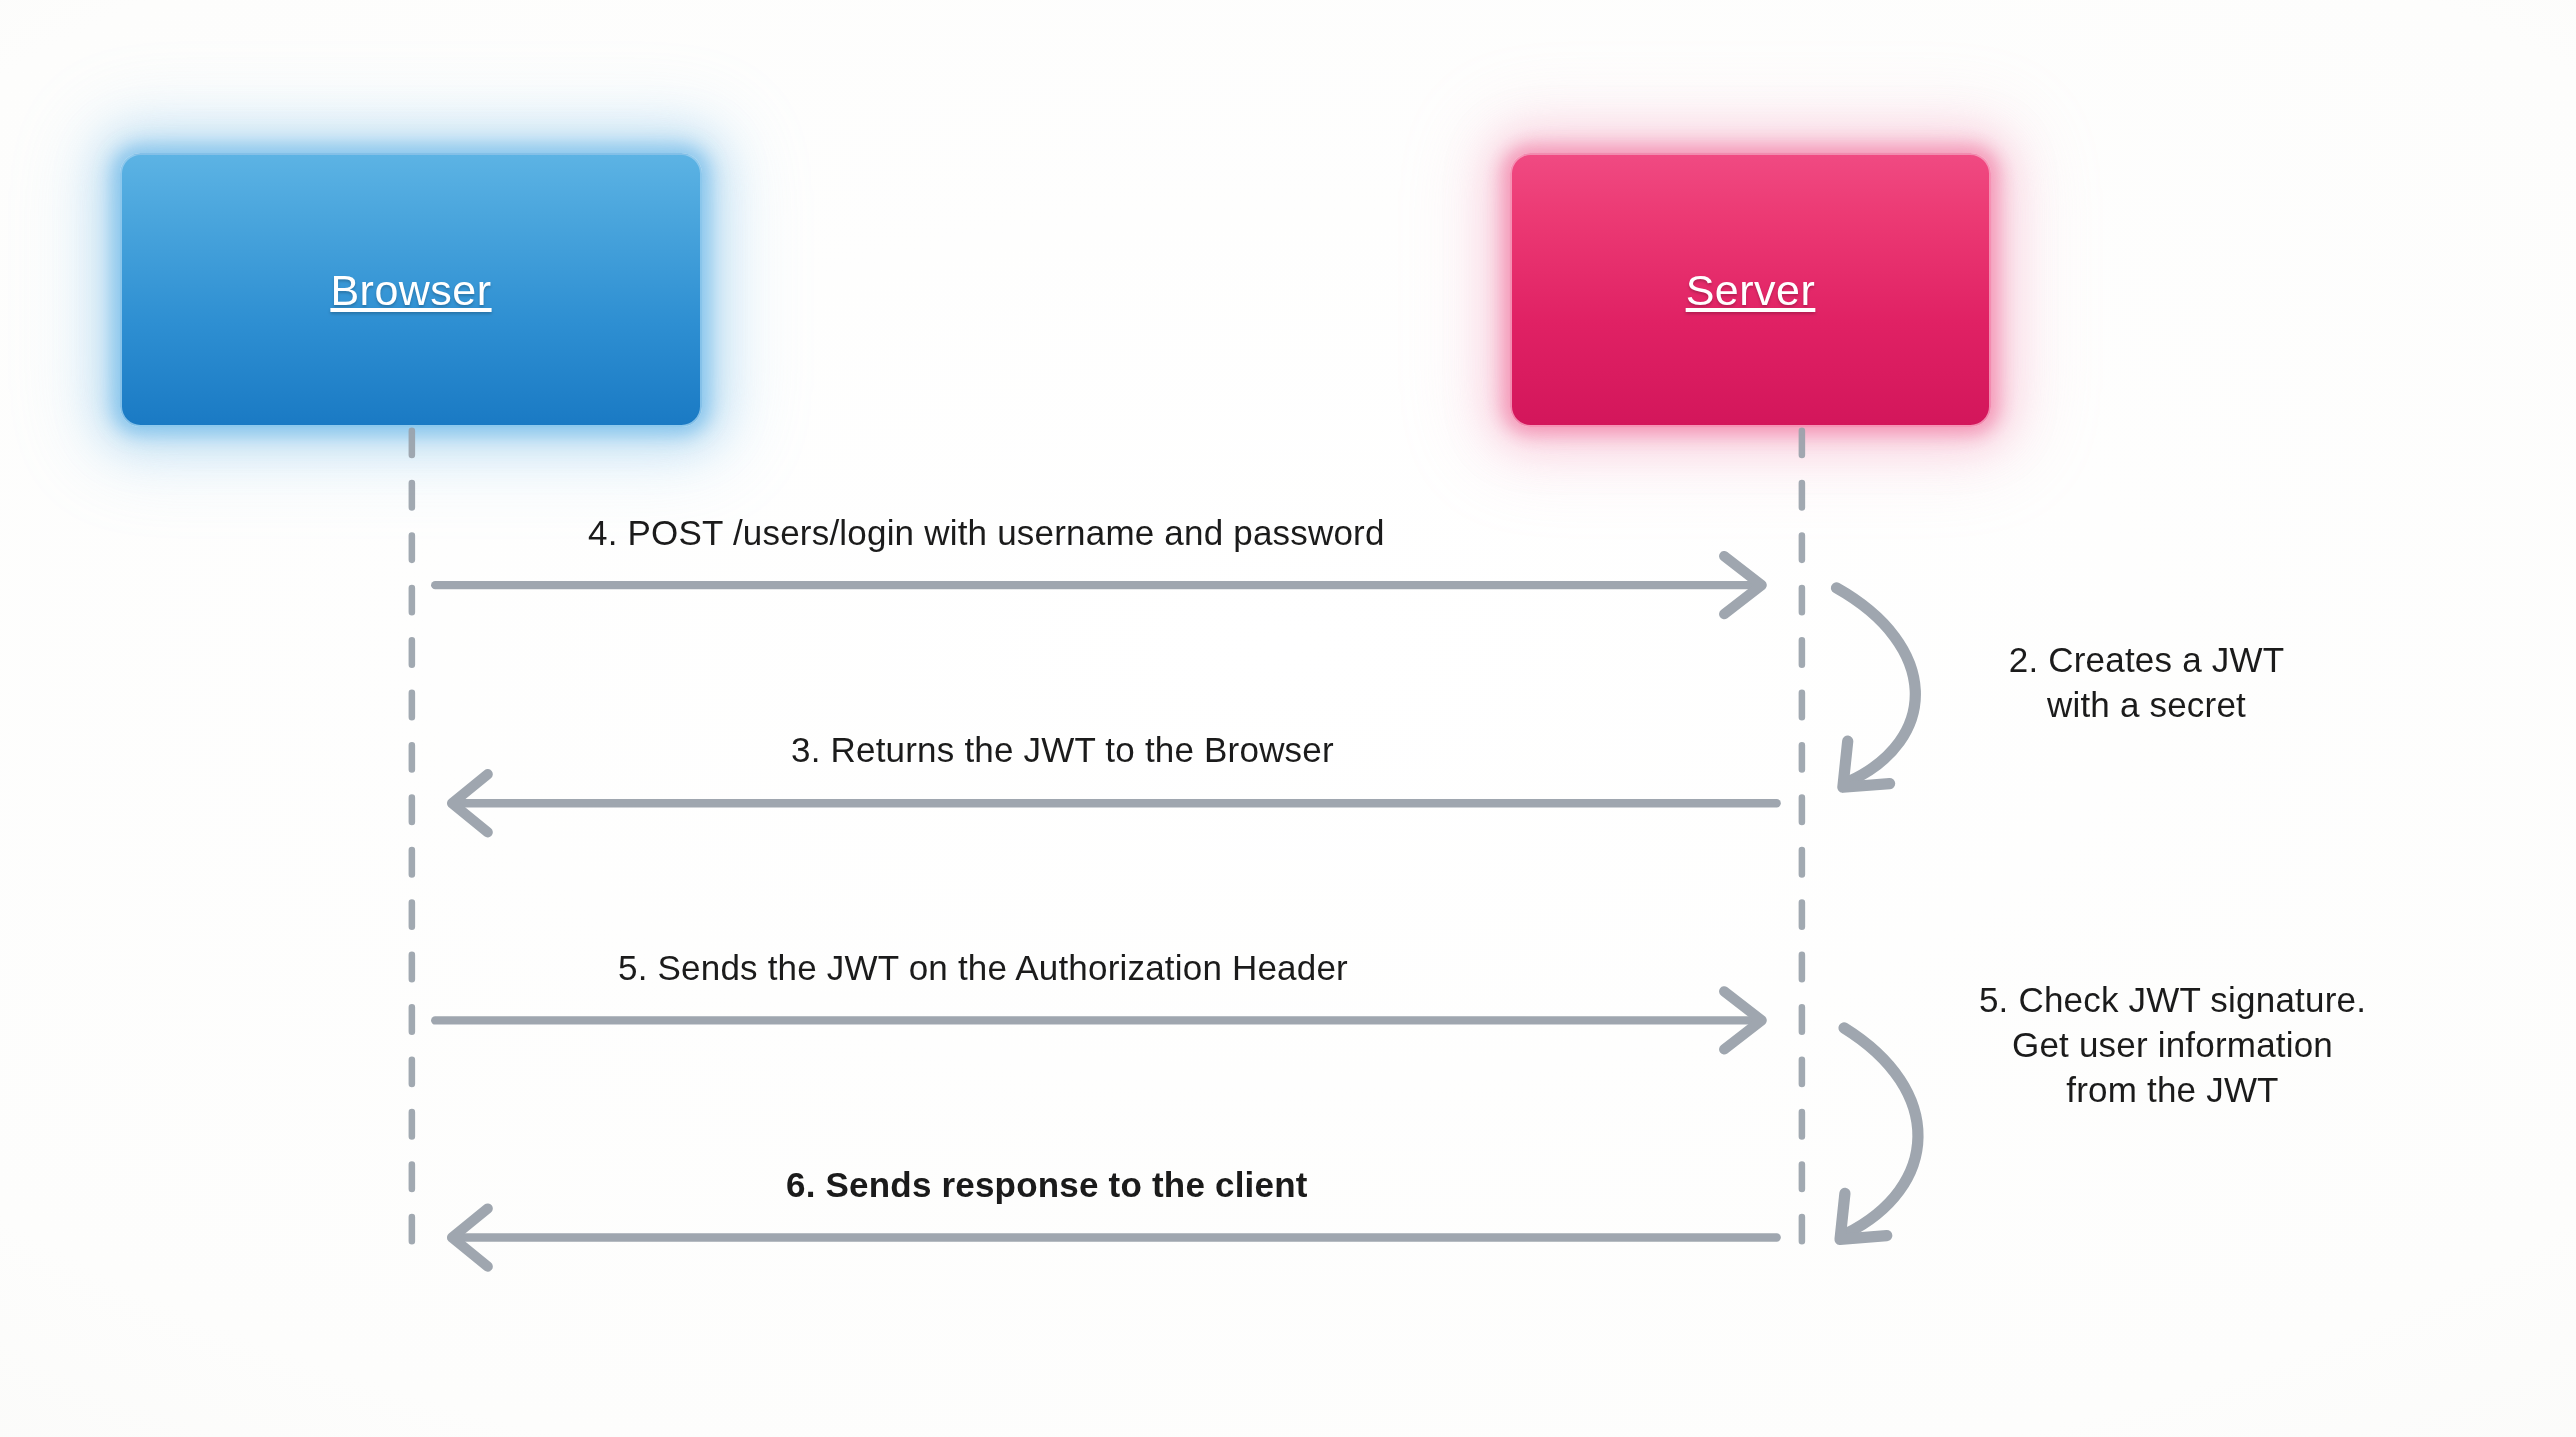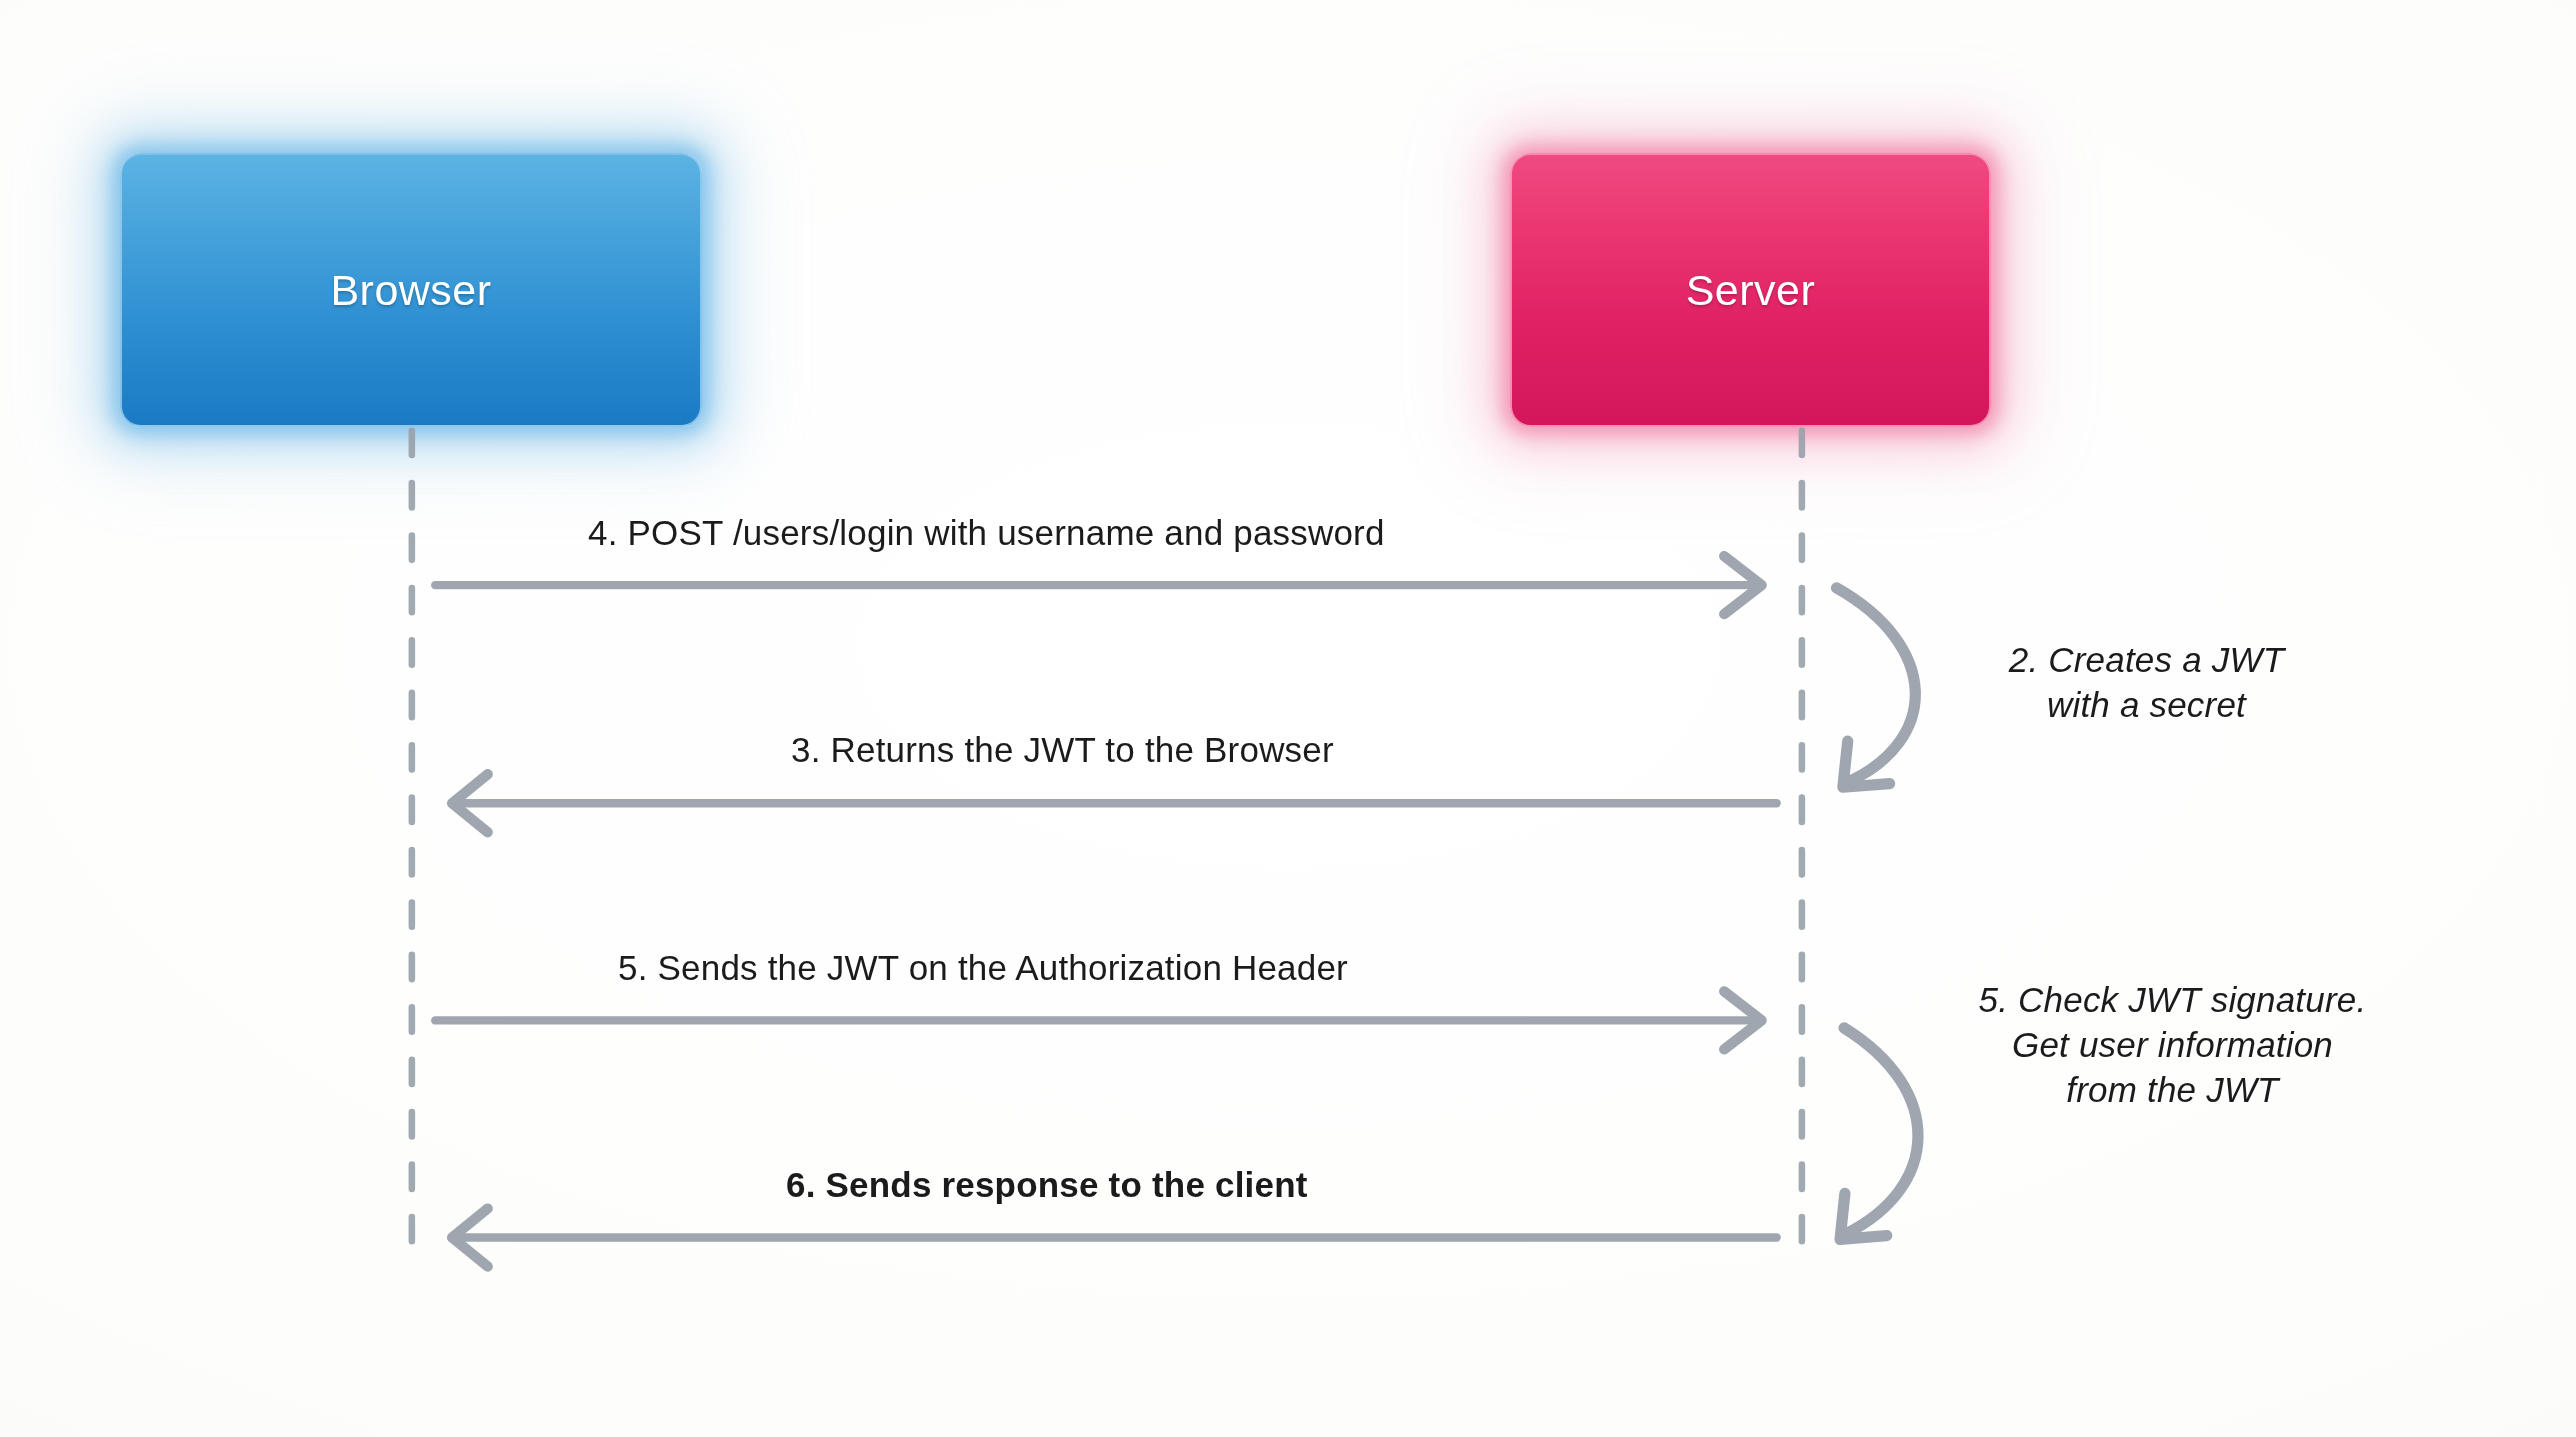--- a/index.html
+++ b/index.html
@@ -30,20 +30,21 @@
     align-items: center;
     justify-content: center;
     box-sizing: border-box;
   }
   .participant .p-label {
     color: #ffffff;
     font-size: 43px;
     font-weight: 400;
     letter-spacing: 0.5px;
     text-shadow: 0 1.9px 2.8px rgba(0,0,0,0.22);
+    text-decoration: underline;
   }
 
   #browser-box {
     left: 120px;
     top: 153px;
     width: 582px;
     height: 274px;
     background: linear-gradient(180deg, #5cb3e4 0%, #4ba6dd 22%, #2e8fd2 62%, #1a7ac4 100%);
     border: 2.8px solid rgba(150,205,238,0.85);
     box-shadow:
@@ -85,21 +86,20 @@
     letter-spacing: 0.2px;
   }
   .note-label {
     position: absolute;
     color: #1b1b1b;
     font-size: 35px;
     font-weight: 400;
     text-align: center;
     line-height: 1.28;
     letter-spacing: 0.2px;
-    font-style: italic;
   }
 </style>
 </head>
 <body>
 
 <div id="canvas">
 
   <div class="participant" id="browser-box">
     <span class="p-label">Browser</span>
   </div>

